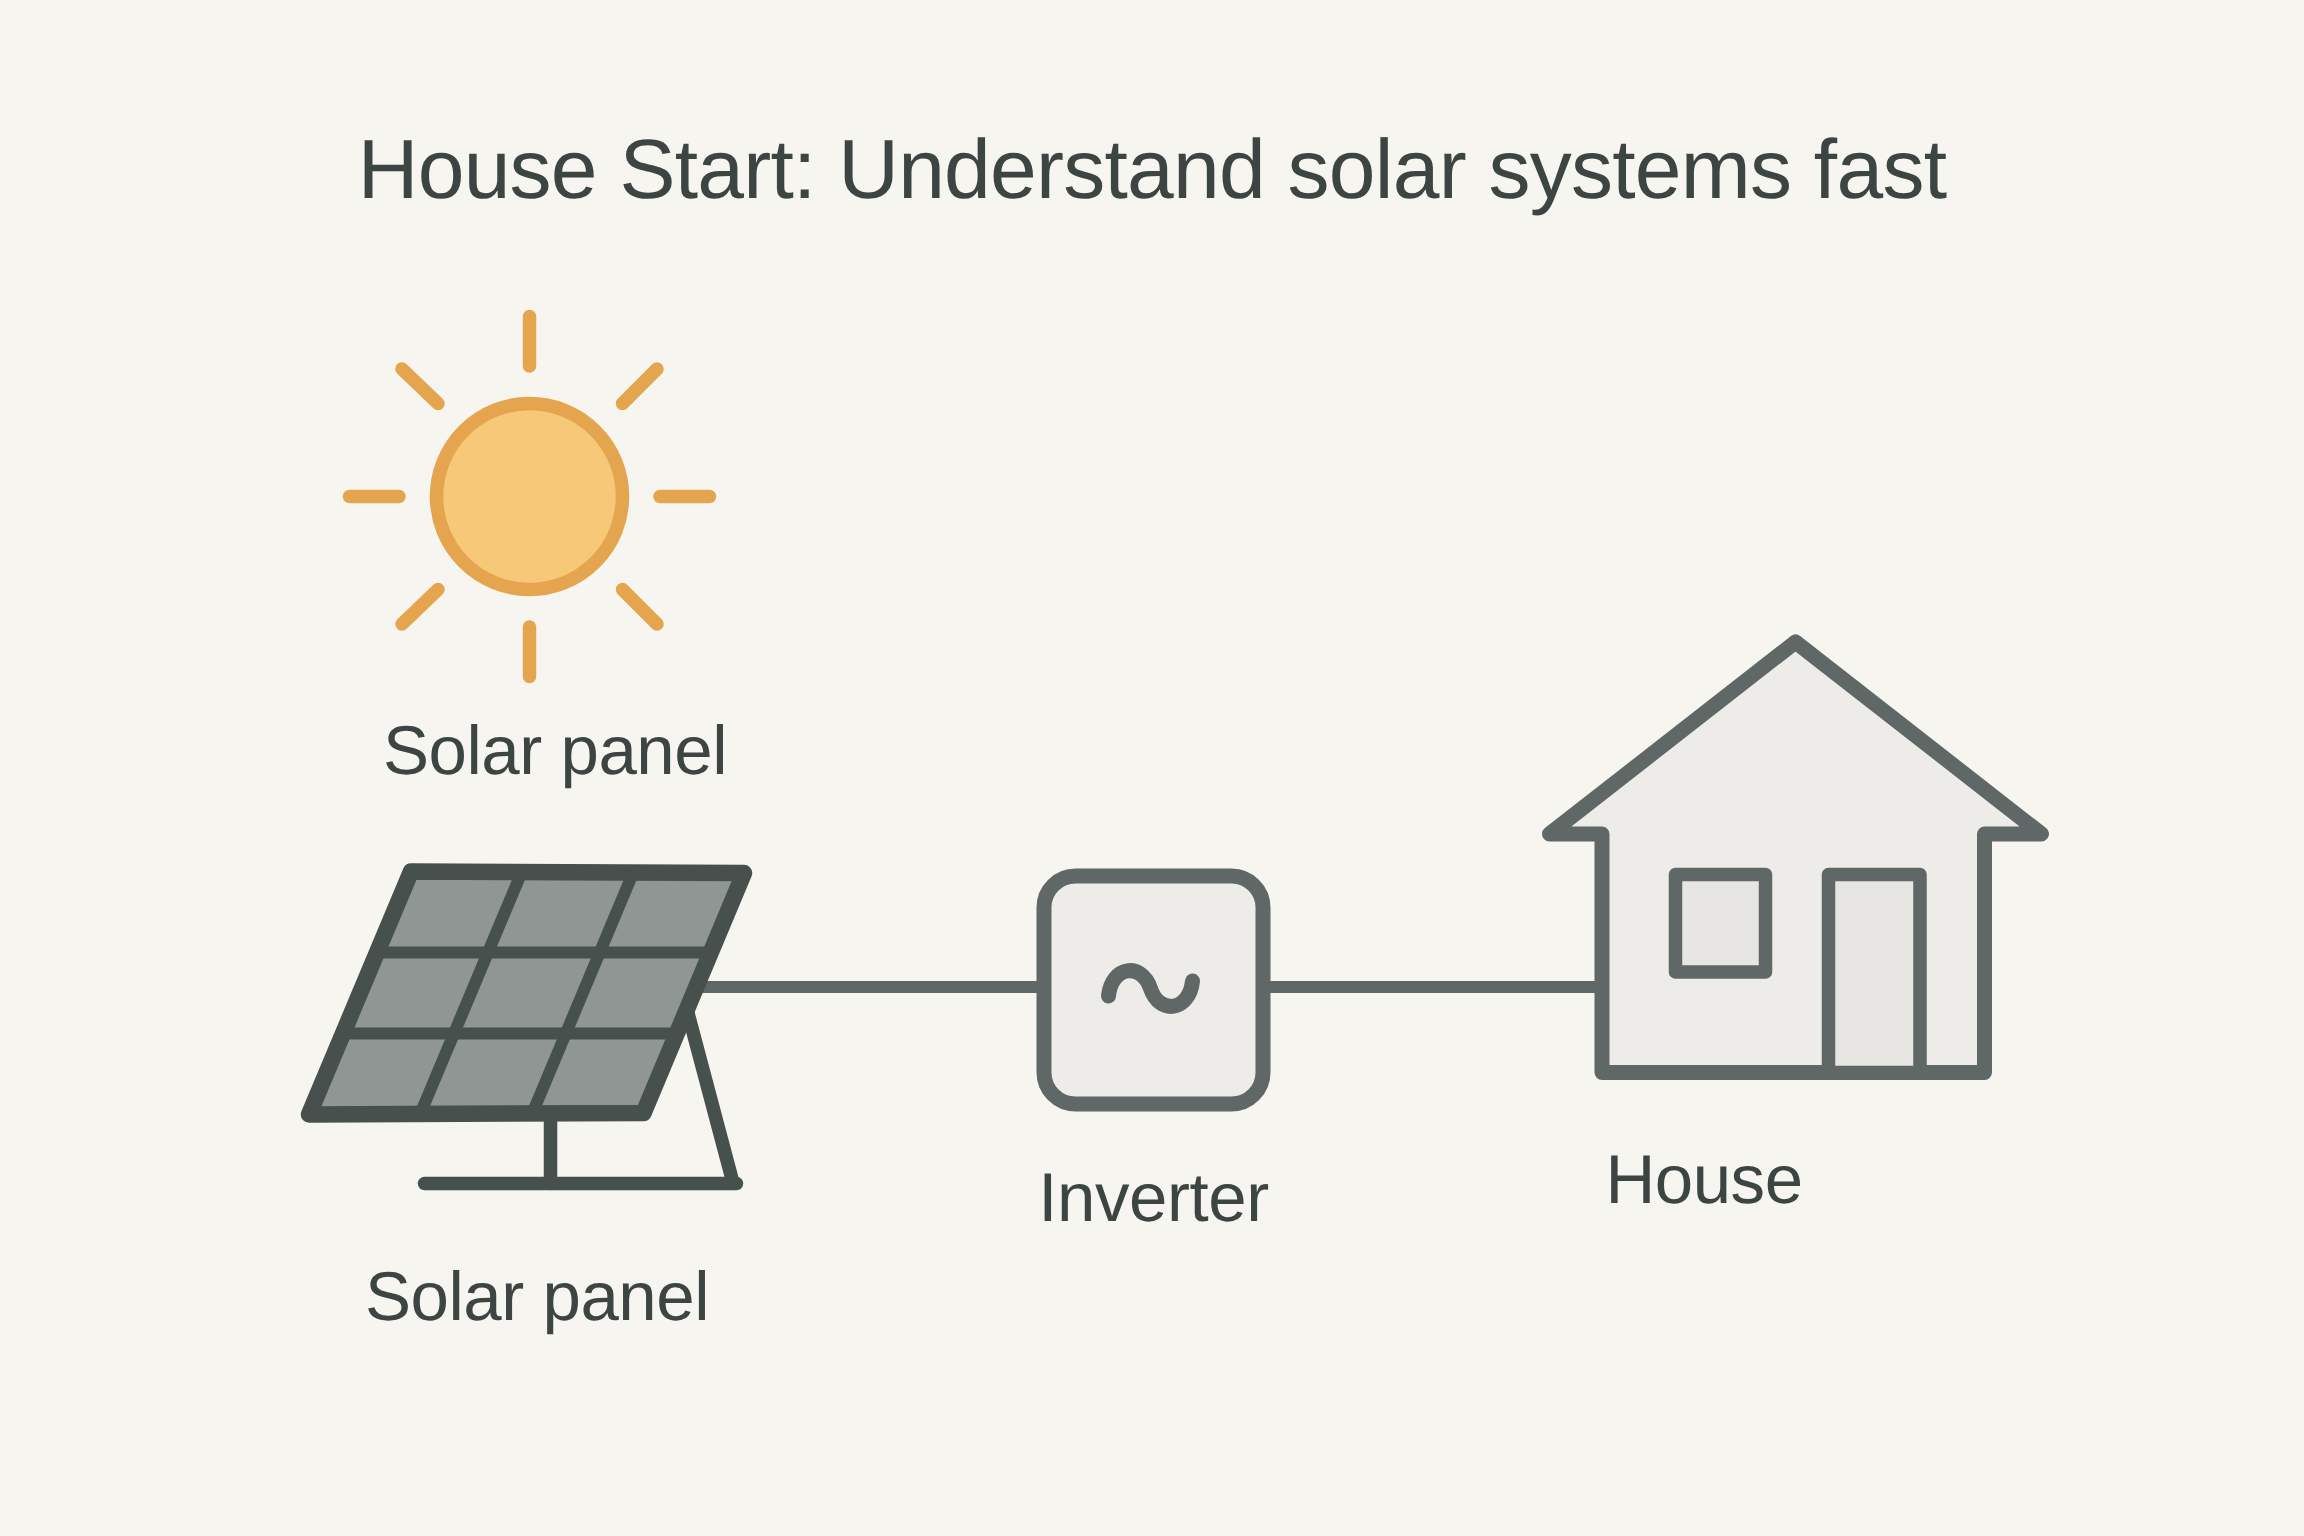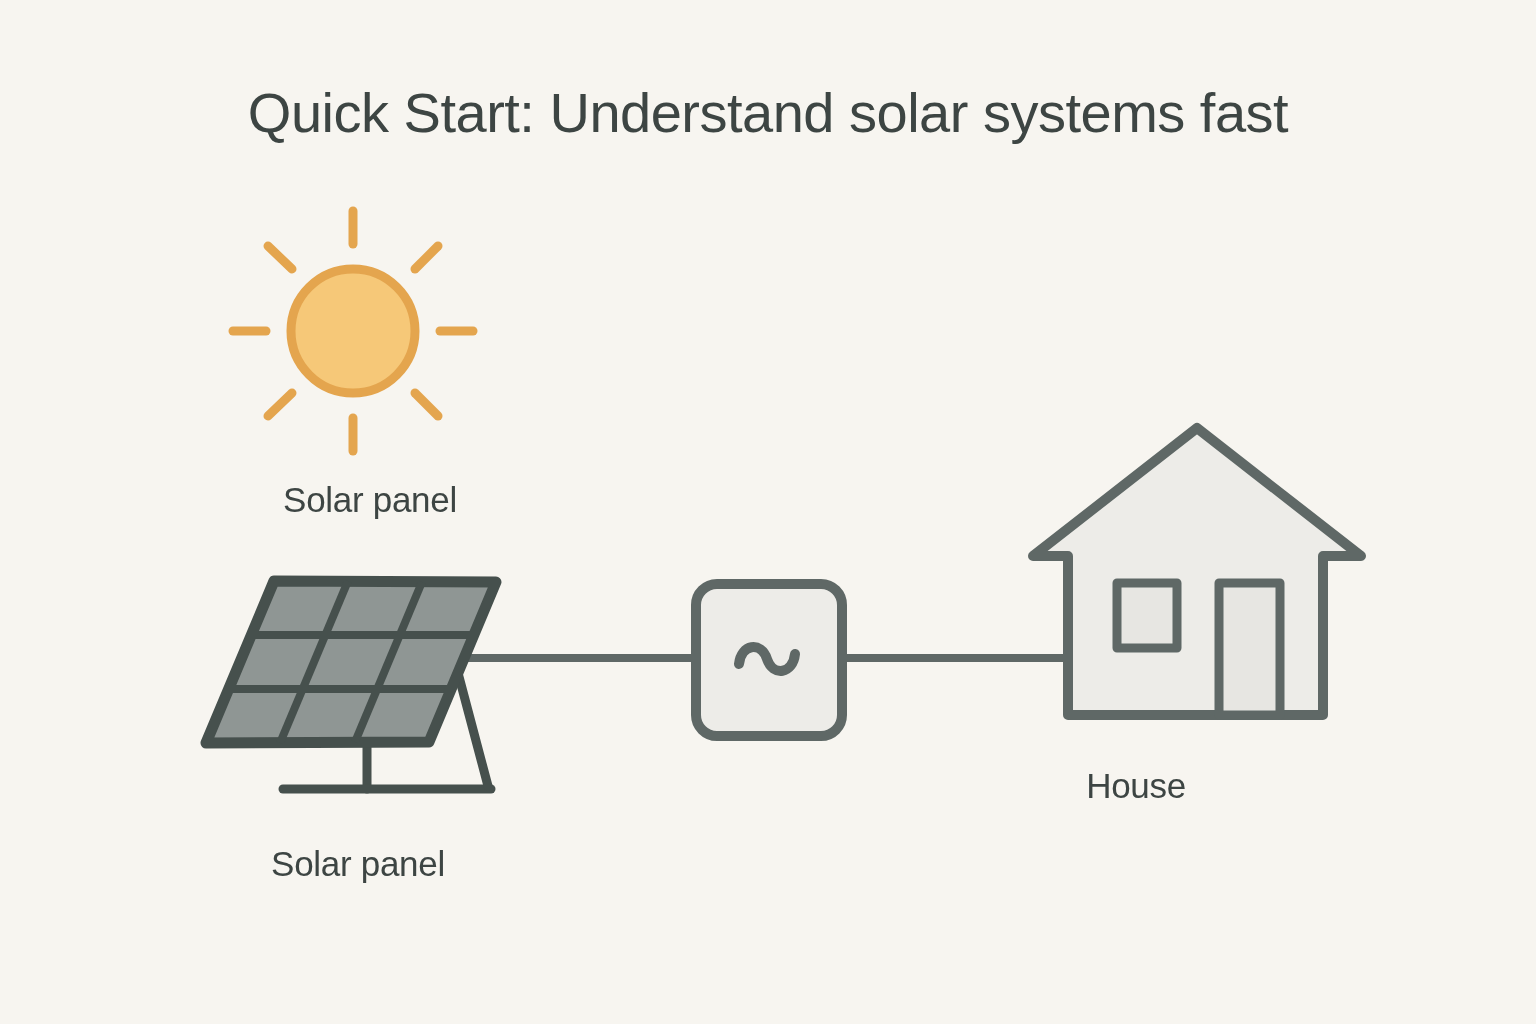--- a/index.html
+++ b/index.html
@@ -34,21 +34,21 @@
     white-space: nowrap;
     font-size: 56px;
     font-weight: 400;
     letter-spacing: -0.5px;
     color: var(--ink, #3d4543);
   }
   .node-label {
     position: absolute;
     transform: translate(-50%, -50%);
     white-space: nowrap;
-    font-size: 35px;
+    font-size: 46px;
     font-weight: 400;
     letter-spacing: -0.3px;
     color: var(--ink, #3d4543);
   }
   .label-sun      { left: 370px;  top: 500px; }
   .label-panel    { left: 358px;  top: 864px; }
   .label-inverter { left: 769px;  top: 798px; }
   .label-house    { left: 1136px; top: 786px; }
 
   
@@ -102,22 +102,23 @@
       <path class="sine" d="M 739 664 C 741 644 761 641 767 659 C 773 677 793 674 795 654"></path>
     </g>
 
     <g>
       <path class="house-body" d="M 1033 556 L 1197 428 L 1361 556 L 1323 556 L 1323 715 L 1068 715 L 1068 556 Z"></path>
       <rect class="house-inner" x="1117" y="583" width="60" height="65"></rect>
       <rect class="house-inner" x="1219" y="583" width="61" height="132"></rect>
     </g>
   </svg>
 
-  <div class="page-title">Quick Start: Understand solar systems fast</div>
+  <div class="page-title">House Start: Understand solar systems fast</div>
 
   <div class="node-label label-sun">Solar panel</div>
 
   <div class="node-label label-panel">Solar panel</div>
 
+  <div class="node-label label-inverter">Inverter</div>
 
   <div class="node-label label-house">House</div>
 
 </div>
 
 </body></html>

